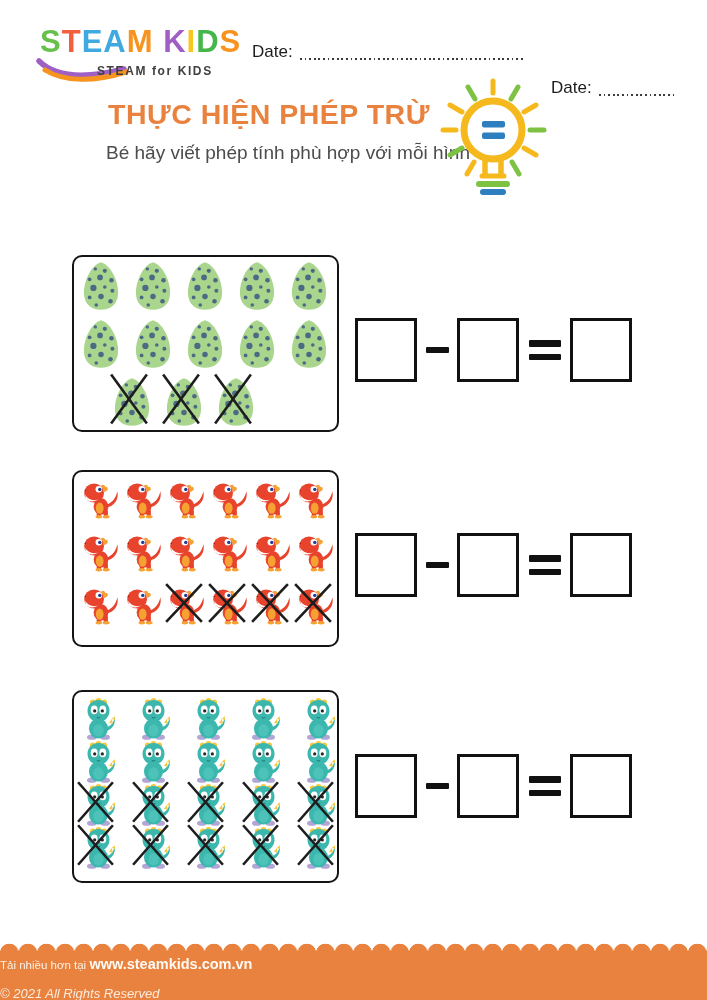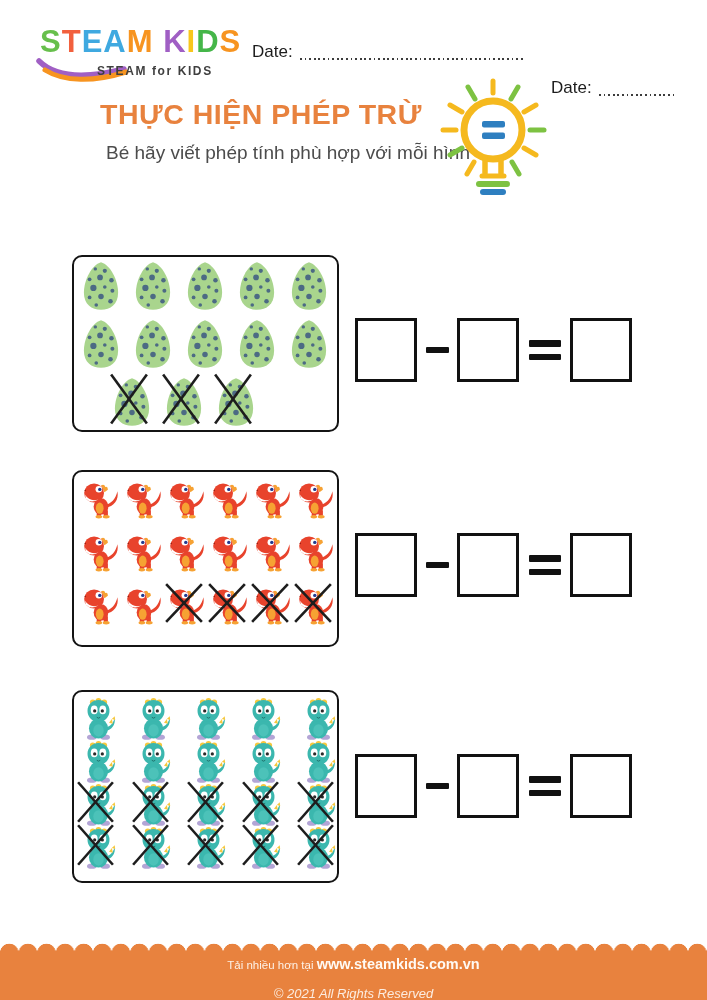--- a/index.html
+++ b/index.html
@@ -55,21 +55,21 @@
   .op-slot { width:40px; display:flex; justify-content:center; align-items:center; flex:none; }
   .eq-slot { width:51px; display:flex; flex-direction:column; justify-content:center; align-items:center; row-gap:7px; flex:none; }
   .minus-bar { width:23px; height:6.5px; background:#111; border-radius:1px; }
   .equals-bar { width:32px; height:6.5px; background:#111; border-radius:1px; }
 
   
   .footer-scallops { position:absolute; left:0; top:941px; width:707px; height:12px;
       background-image:radial-gradient(circle 9.6px at 9.3px 12px, var(--footer-bg) 9px, transparent 9.6px);
       background-size:18.6px 12px; background-repeat:repeat-x; }
   .footer-band { position:absolute; left:0; top:952px; width:707px; height:48px;
-      background:var(--footer-bg); text-align:center; color:#fdf1e6; padding-top:4px; }
+      background:var(--footer-bg); text-align:left; color:#fdf1e6; padding-top:4px; }
   .footer-line1 { font-size:11.5px; }
   .footer-site { font-size:14.5px; font-weight:bold; color:#fffaf4; }
   .footer-line2 { margin-top:14px; font-size:13px; font-style:italic; color:#fcece0; }
 </style>
 </head>
 <body>
 
 <div id="page" style="--footer-bg: #e8823e;">
 
   <div class="brand">
@@ -84,21 +84,21 @@
   <div class="field field-name">
     <span class="field-label">Date:</span>
     <span class="dotline dotline-name"></span>
   </div>
   <div class="field field-date">
     <span class="field-label">Date:</span>
     <span class="dotline dotline-date"></span>
   </div>
 
   <div class="title-block">
-    <div class="page-title" style="color: rgb(232, 130, 62);">THỰC HIỆN PHÉP TRỪ</div>
+    <div class="page-title" style="color: rgb(232, 130, 62); margin-left: 8px;">THỰC HIỆN PHÉP TRỪ</div>
     <div class="page-subtitle" style="color: rgb(76, 76, 76);">Bé hãy viết phép tính phù hợp với mỗi hình</div>
   </div>
 
   <svg class="bulb" width="112" height="120" viewBox="0 0 112 120">
     <g stroke-linecap="round">
       <line x1="55" y1="3" x2="55" y2="15" stroke="#f5b91e" stroke-width="5"></line>
       <line x1="73" y1="21" x2="80" y2="9" stroke="#7dc242" stroke-width="5"></line>
       <line x1="86" y1="34" x2="98" y2="27" stroke="#f5b91e" stroke-width="5"></line>
       <line x1="92" y1="52" x2="106" y2="52" stroke="#7dc242" stroke-width="5"></line>
       <line x1="86" y1="70" x2="98" y2="77" stroke="#f5b91e" stroke-width="5"></line>

